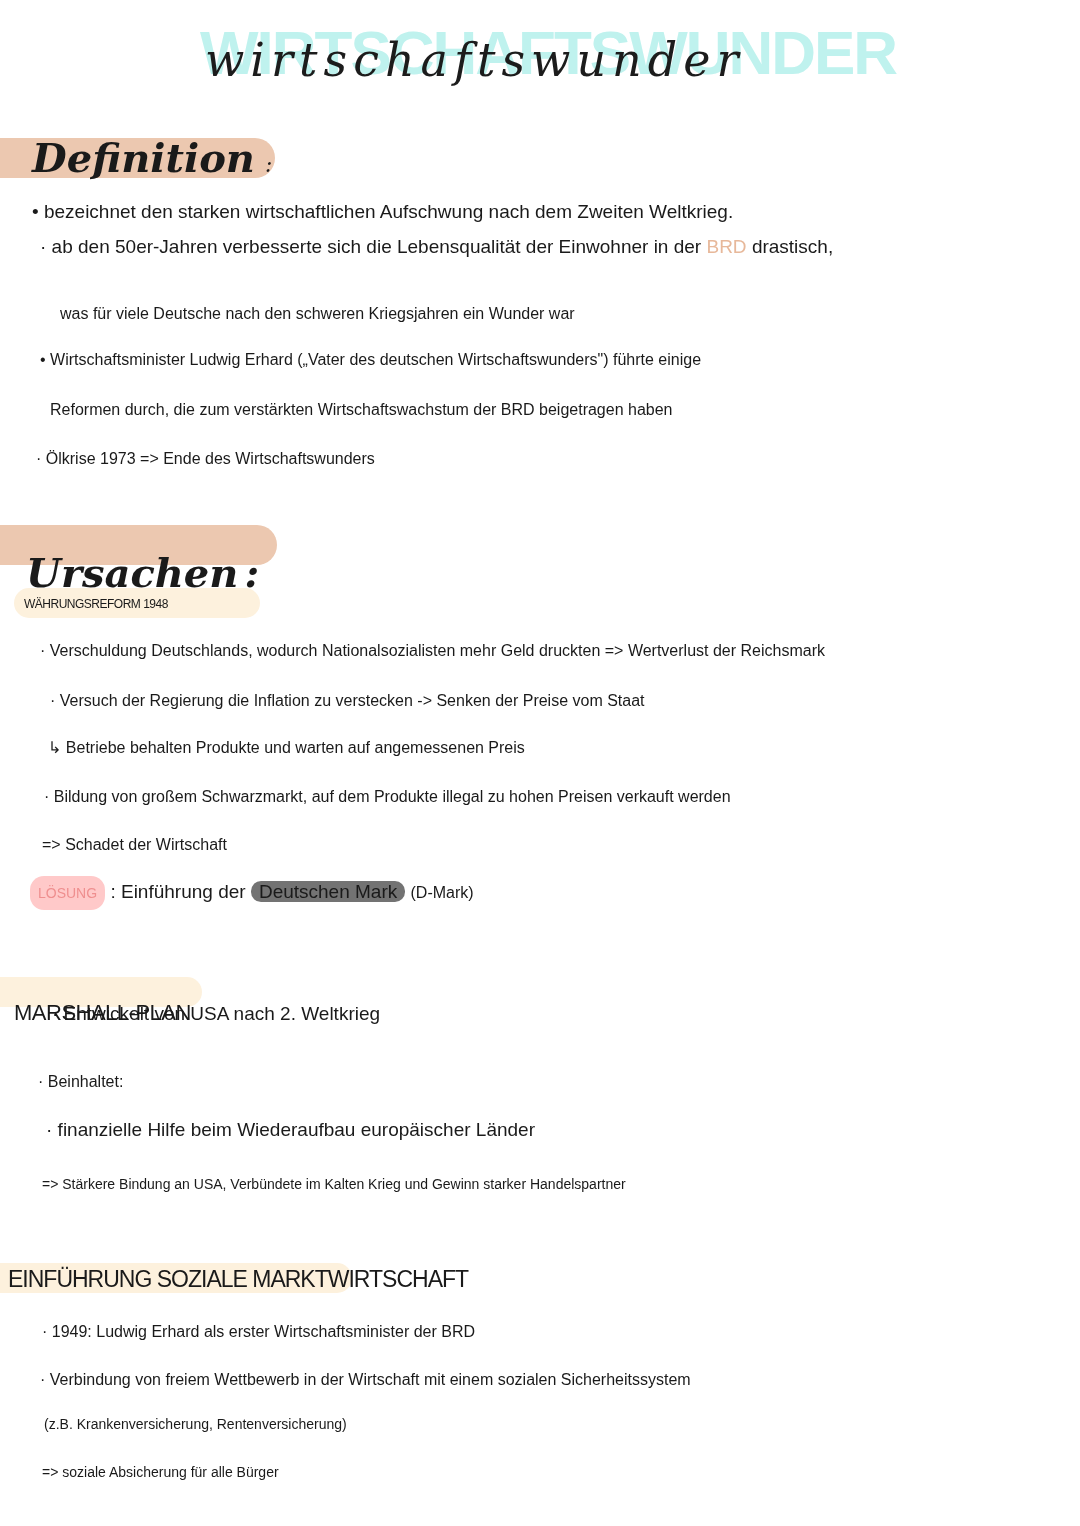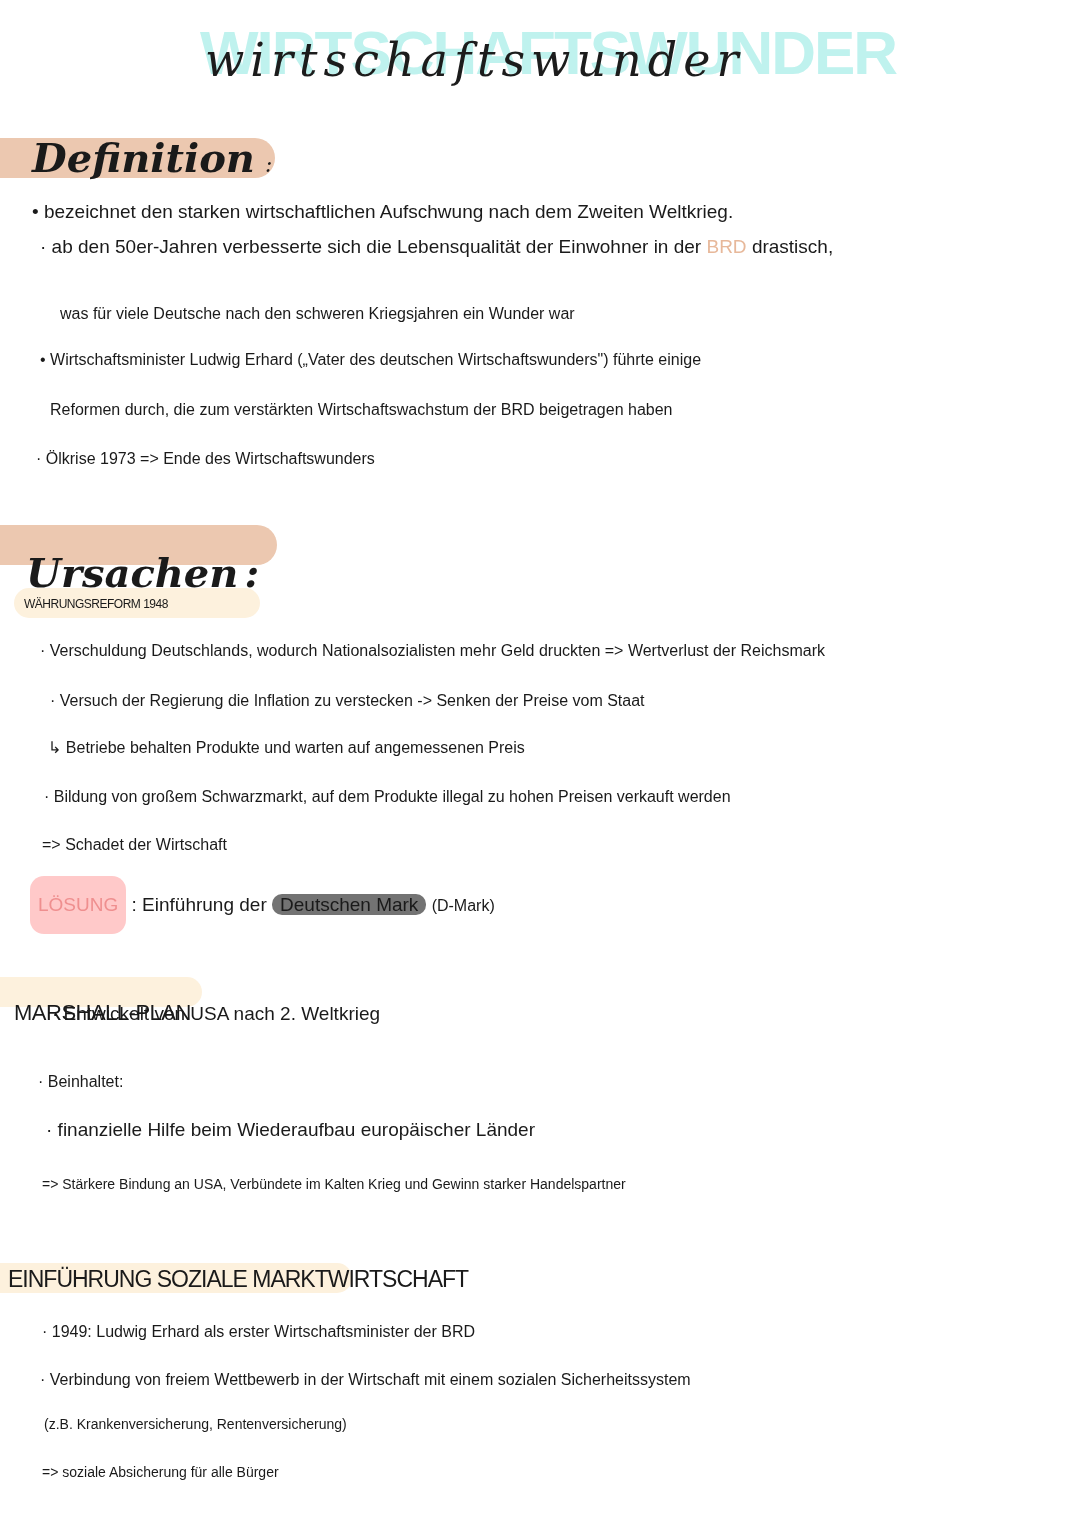--- a/index.html
+++ b/index.html
@@ -31,21 +31,21 @@
     line-height: 30px; letter-spacing: -0.5px;
   }
   .line {
     font-family: "Liberation Sans", sans-serif; font-size: 19px; color: #1a1a1a; line-height: 28px;
   }
   .small { font-size: 16px; }
   .tiny { font-size: 14px; }
   .accent-brd { color: #e7b89a; }
   .loesung {
     display: inline-block; background: #ffc9c9; color: #ef8f8f; border-radius: 14px;
-    padding: 16px 8px; font-size: 19px; line-height: 26px; text-align: right;
+    padding: 4px 8px; font-size: 14px; line-height: 26px; text-align: right;
   }
   .hl-yellow { background: #737373; border-radius: 10px; padding: 0 8px; }
 </style>
 </head>
 <body>
 
 <div class="abs title-bg">WIRTSCHAFTSWUNDER</div>
 <div class="abs title-script">wirtschaftswunder</div>
 
 <div class="abs section-pill" style="top:138px; width:275px;"></div>

